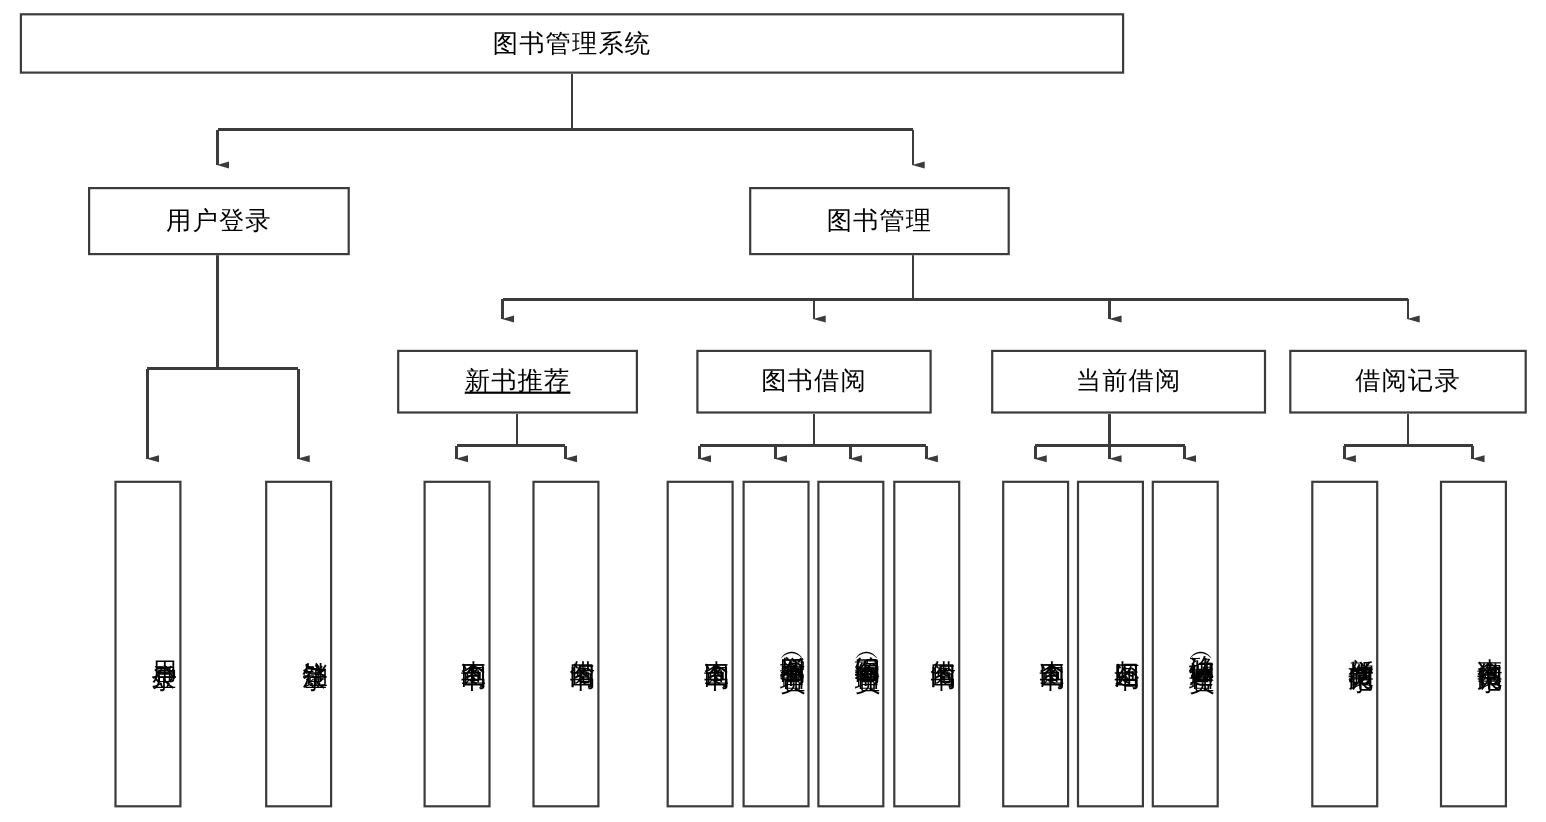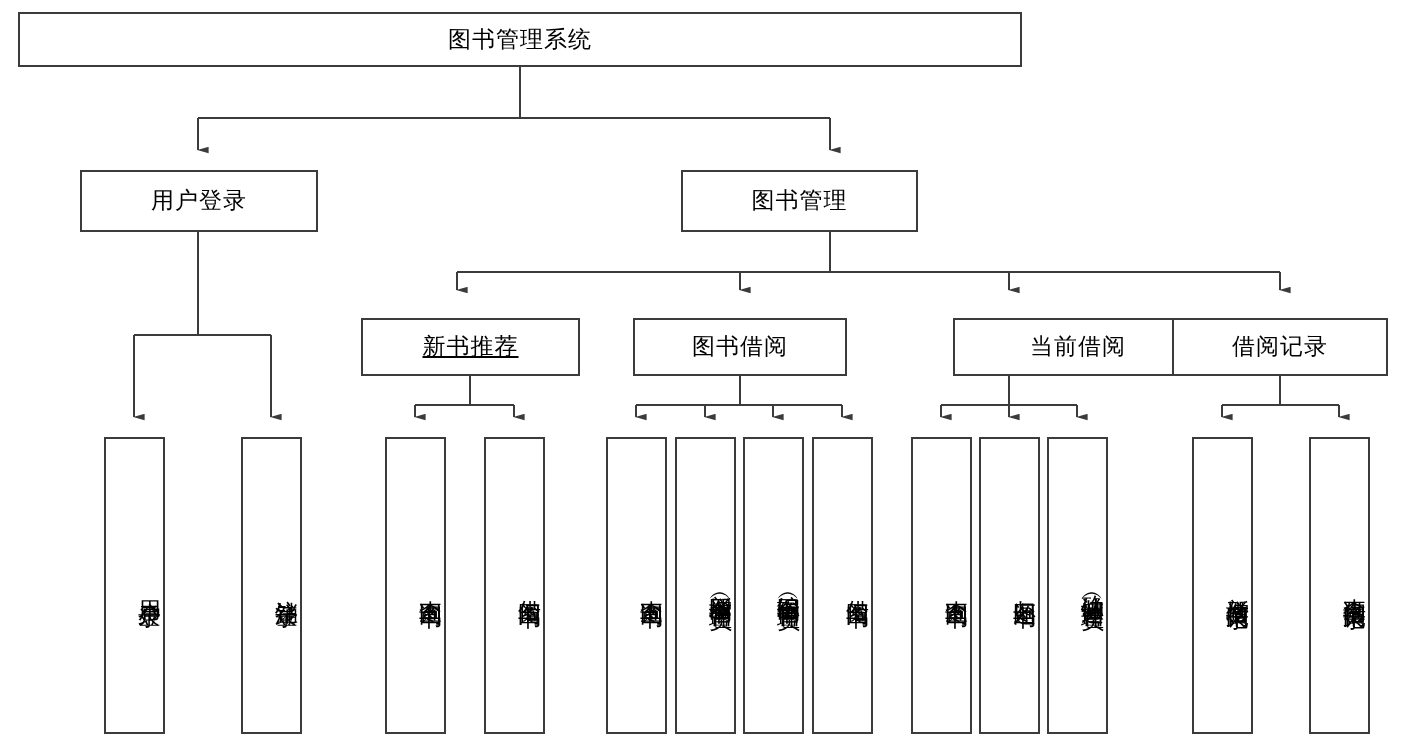--- a/index.html
+++ b/index.html
@@ -133,21 +133,21 @@
   <div class="node h" style="left:681px;top:170px;width:237px;height:62px;justify-content:center;">
     <span>图书管理</span>
   </div>
 
   <div class="node h" style="left:361px;top:318px;width:219px;height:58px;text-decoration:underline;">
     <span>新书推荐</span>
   </div>
   <div class="node h" style="left:633px;top:318px;width:214px;height:58px;">
     <span>图书借阅</span>
   </div>
-  <div class="node h" style="left:953px;top:318px;width:250px;height:58px;justify-content:center;">
+  <div class="node h" style="left:901px;top:318px;width:250px;height:58px;justify-content:center;">
     <span>当前借阅</span>
   </div>
   <div class="node h" style="left:1172px;top:318px;width:216px;height:58px;">
     <span>借阅记录</span>
   </div>
 
   <div class="node v" style="left:104px;top:437px;width:61px;height:297px;">
     <span>用户登录</span>
   </div>
   <div class="node v" style="left:241px;top:437px;width:61px;height:297px;">

